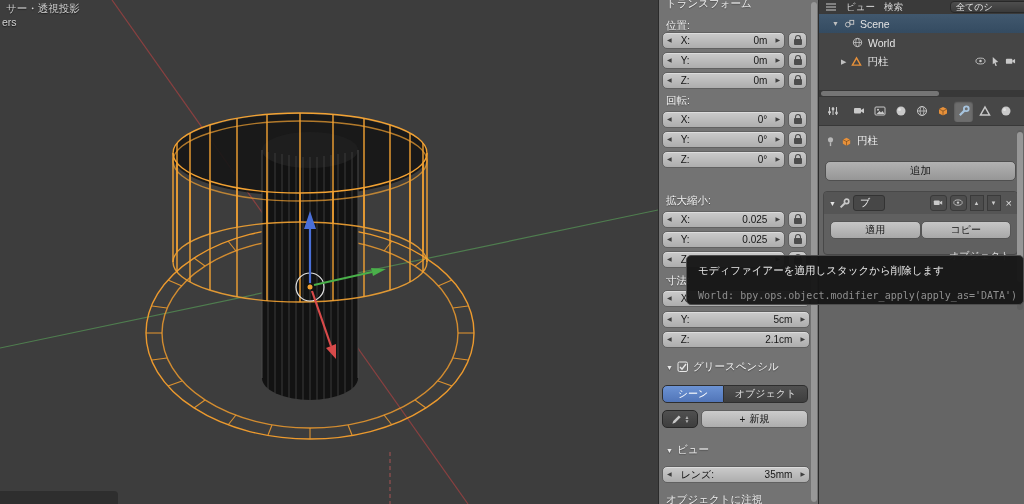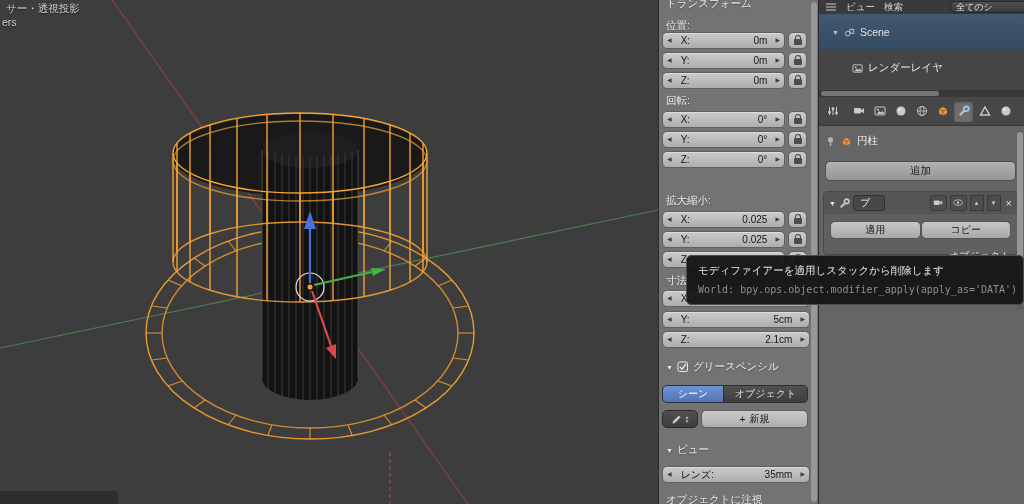--- a/index.html
+++ b/index.html
@@ -31,21 +31,21 @@
   .tgl.off { width:84px; background:linear-gradient(#505050,#3e3e3e); color:#dcdcdc; border-radius:0 5px 5px 0; border-left:none; }
   .pbtn { width:36px; height:18px; background:linear-gradient(#505050,#3e3e3e); border:1px solid #282828; border-radius:5px; display:flex; align-items:center; justify-content:center; gap:2px; color:#ddd; }
   .nbtn { width:107px; height:18px; background:linear-gradient(#cbcbcb,#adadad); border:1px solid #606060; border-radius:5px; display:flex; align-items:center; justify-content:center; gap:4px; font-size:10px; color:#151515; }
   .vscroll { position:absolute; right:1px; top:2px; bottom:2px; width:6px; background:#5e5e5e; border-radius:3px; }
   .vthumb { position:absolute; left:0; width:6px; background:#979797; border-radius:3px; }
 
   
   #outliner { position:absolute; left:818px; top:0; width:206px; height:97px; background:#454545; border-left:1px solid #2b2b2b; overflow:hidden; }
   #outliner-header { height:14px; background:#3a3a3a; display:flex; align-items:center; gap:9px; padding-left:6px; font-size:9.5px; color:#d6d6d6; position:relative; }
   .ol-dd { position:absolute; right:-4px; top:1px; width:78px; height:12px; background:linear-gradient(#4e4e4e,#3a3a3a); border:1px solid #282828; border-radius:4px; color:#e5e5e5; font-size:9px; display:flex; align-items:center; padding:0 5px; overflow:hidden; white-space:nowrap; }
-  .orow { height:36px; display:flex; align-items:center; padding-left:13px; gap:5px; font-size:10.5px; color:#e4e4e4; }
+  .orow { height:19px; display:flex; align-items:center; padding-left:13px; gap:5px; font-size:10.5px; color:#e4e4e4; }
   .orow .tri { font-size:7px; color:#c0c0c0; }
   .orow.sel { background:linear-gradient(#41586e,#344b61); }
   .row-icons { margin-left:auto; display:flex; gap:4px; padding-right:8px; }
   #ol-hscroll { position:absolute; left:0; bottom:0; width:206px; height:7px; background:#383838; }
   #ol-hthumb { position:absolute; left:2px; top:1px; width:118px; height:5px; background:#757575; border-radius:3px; }
 
   #props { position:absolute; left:818px; top:97px; width:206px; height:407px; background:#656565; border-left:1px solid #2b2b2b; overflow:hidden; }
   #props-header { height:29px; background:#474747; border-bottom:1px solid #383838; display:flex; align-items:center; padding:0 4px; gap:2px; }
   .tab { width:19px; height:21px; display:flex; align-items:center; justify-content:center; border-radius:3px; }
   .tab.active { background:#6d6d6d; box-shadow:inset 0 1px 2px rgba(0,0,0,.4); }
@@ -57,21 +57,21 @@
   .namefield { height:16px; min-width:32px; background:#474747; border:1px solid #333; border-radius:3px; color:#eee; font-size:10px; display:flex; align-items:center; padding:0 6px; }
   .mtoggle { width:17px; height:16px; background:#4d4d4d; border:1px solid #3a3a3a; border-radius:3px; display:flex; align-items:center; justify-content:center; }
   .updn-btn { width:14px; height:16px; background:#4d4d4d; border:1px solid #3a3a3a; display:flex; align-items:center; justify-content:center; font-size:6px; color:#ccc; }
   .mod-close { margin-left:2px; color:#ddd; font-size:11px; }
   #mod-buttons { display:flex; padding:7px 6px 0 6px; }
   .mbtn { flex:1; height:18px; background:linear-gradient(#c6c6c6,#a8a8a8); border:1px solid #555; border-radius:5px; display:flex; align-items:center; justify-content:center; font-size:10px; color:#151515; }
   #peek-label { position:absolute; left:130px; top:152px; font-size:10px; color:#dedede; z-index:1; }
 
   
   #tooltip { position:absolute; left:686px; top:255px; width:338px; height:50px; background:rgba(22,22,22,.96); border:1px solid #4d4d4d; border-radius:5px; padding:8px 11px; z-index:100; overflow:hidden; }
-  .tt1 { color:#eaeaea; font-size:10.5px; white-space:nowrap; margin-bottom:6px; }
+  .tt1 { color:#eaeaea; font-size:10.5px; white-space:nowrap; margin-bottom:12px; }
   .tt2 { color:#8f8f8f; font-size:10px; font-family:"DejaVu Sans Mono","Liberation Mono",monospace; white-space:nowrap; }
 
   .ic { display:block; color:#c9c9c9; }
 </style>
 </head>
 <body>
 
 <svg width="0" height="0" style="position:absolute">
   <defs>
     <g id="i-eye">
@@ -462,26 +462,20 @@
     </div>
     <div class="orow sel">
       <span class="tri">▼</span>
       <svg class="ic" width="11" height="11" viewBox="0 0 12 12">
           <use href="#i-scene"></use>
         </svg>
       <span>Scene</span>
     </div>
     <div class="orow" style="padding-left:33px">
       <svg class="ic" width="11" height="11" viewBox="0 0 12 12">
-          <use href="#i-img"></use>
-        </svg>
-      <span>レンダーレイヤ</span>
-    </div>
-    <div class="orow" style="padding-left:33px">
-      <svg class="ic" width="11" height="11" viewBox="0 0 12 12">
           <use href="#i-world"></use>
         </svg>
       <span>World</span>
     </div>
     <div class="orow" style="padding-left:22px">
       <span class="tri">▶</span>
       <svg class="ic" width="11" height="11" viewBox="0 0 12 12" style="color:#e8913a">
           <use href="#i-tri"></use>
         </svg>
       <span>円柱</span>

